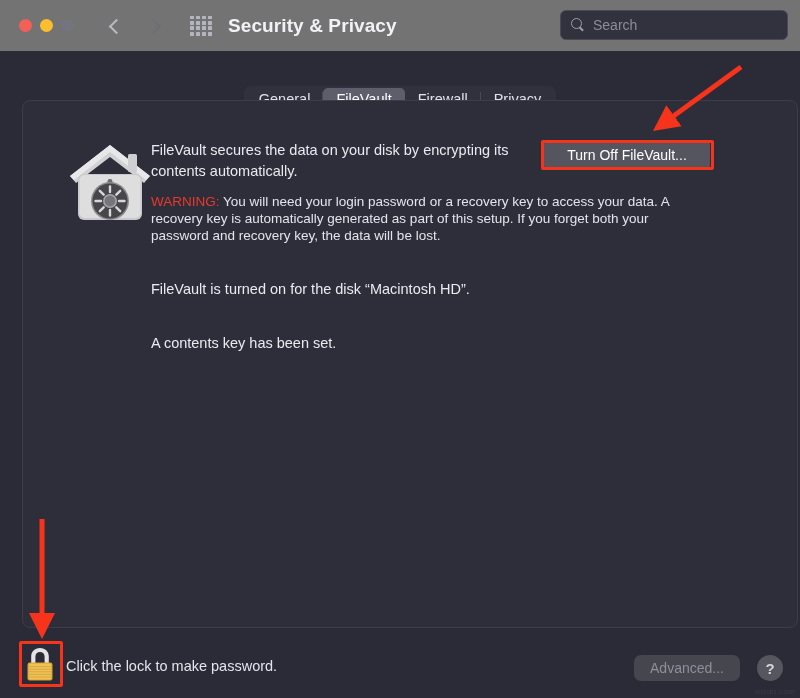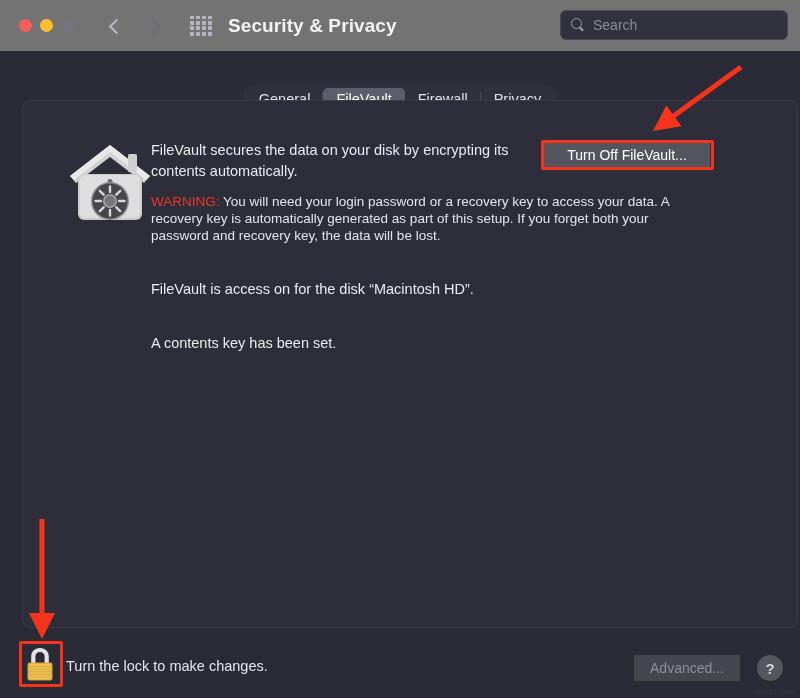--- a/index.html
+++ b/index.html
@@ -250,21 +250,21 @@
     left: 66px; top: 658px;
     font-size: 14.5px;
     color: #e4e4ec;
   }
 
   #advanced-button {
     position: absolute;
     left: 634px; top: 655px;
     width: 106px; height: 26px;
     background: #46464f;
-    border-radius: 0;
+    border-radius: 7px;
     color: #8f8f9b;
     font-size: 14px;
     display: flex;
     align-items: center;
     justify-content: center;
     cursor: default;
   }
 
   #help-button {
     position: absolute;
@@ -387,41 +387,41 @@
     <circle cx="44" cy="61" r="7" fill="#a5a5aa"></circle>
     <circle cx="44" cy="61" r="5.4" fill="#75757b"></circle>
   </svg>
 
   <div id="fv-body-text">FileVault secures the data on your disk by encrypting its contents automatically.</div>
 
   <div id="warning-block">
     <span id="warning-label">WARNING:</span><span> You will need your login password or a recovery key to access your data. A recovery key is automatically generated as part of this setup. If you forget both your password and recovery key, the data will be lost.</span>
   </div>
 
-  <div id="status-line-1">FileVault is access on for the disk “Macintosh HD”.</div>
+  <div id="status-line-1">FileVault is turned on for the disk “Macintosh HD”.</div>
 
   <div id="status-line-2">A contents key has been set.</div>
 
   <div id="turnoff-button">Turn Off FileVault...</div>
 </div>
 
 <svg id="lock-icon" viewBox="0 0 36 40">
   <path d="M18 4 C12.6 4 9.2 7.6 9.2 12.4 L9.2 19 L13.4 19 L13.4 12.6 C13.4 9.7 15.2 7.9 18 7.9 C20.8 7.9 22.6 9.7 22.6 12.6 L22.6 19 L26.8 19 L26.8 12.4 C26.8 7.6 23.4 4 18 4 Z" fill="#e3e3e6"></path>
   <rect x="5.5" y="18.5" width="25" height="18" rx="2.2" fill="#d79f2c"></rect>
   <rect x="6.6" y="19.6" width="22.8" height="15.8" rx="1.6" fill="#f0c257"></rect>
   <g stroke="#d2a43c" stroke-width="0.9">
     <line x1="6.6" y1="22.6" x2="29.4" y2="22.6"></line>
     <line x1="6.6" y1="25.2" x2="29.4" y2="25.2"></line>
     <line x1="6.6" y1="27.8" x2="29.4" y2="27.8"></line>
     <line x1="6.6" y1="30.4" x2="29.4" y2="30.4"></line>
     <line x1="6.6" y1="33.0" x2="29.4" y2="33.0"></line>
   </g>
 </svg>
 
-<div id="lock-text">Turn the lock to make changes.</div>
+<div id="lock-text">Click the lock to make password.</div>
 
 <div id="advanced-button">Advanced...</div>
 
 <div id="help-button">?</div>
 
 <div id="watermark">wizdn.com</div>
 
 <div id="annotations">
   <div class="hl-box" id="hl-turnoff"></div>
   <div class="hl-box" id="hl-lock"></div>

